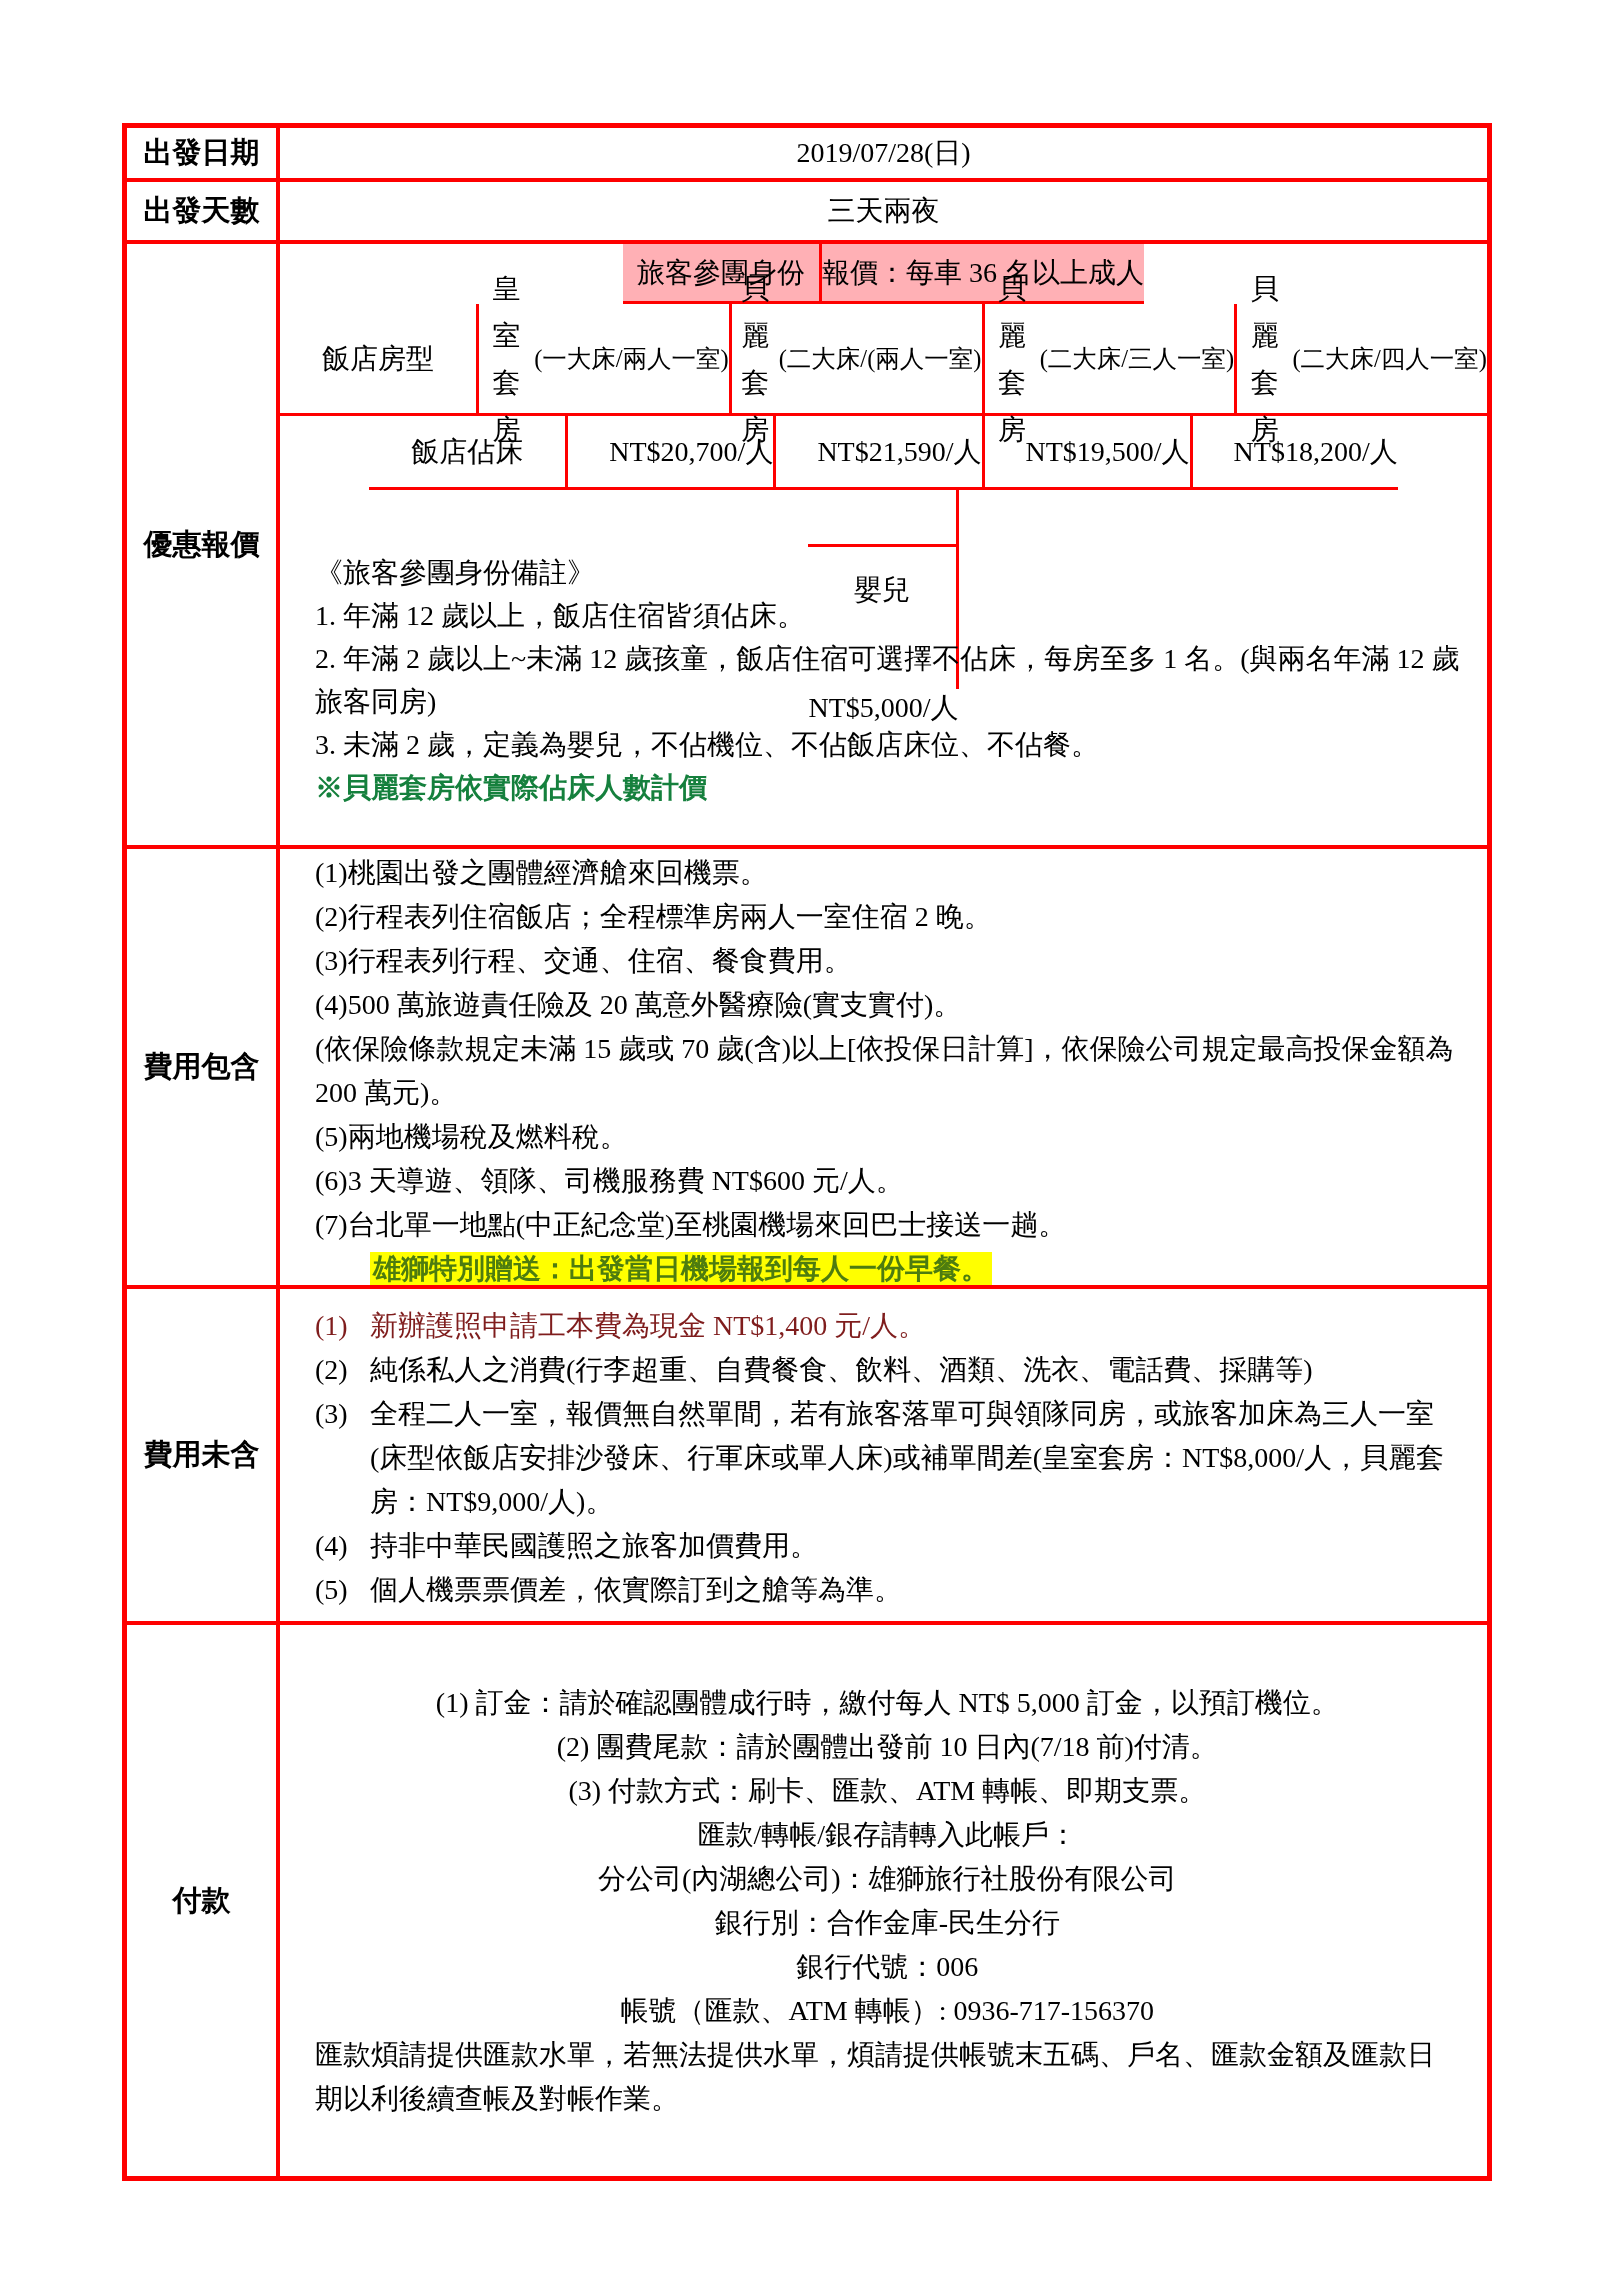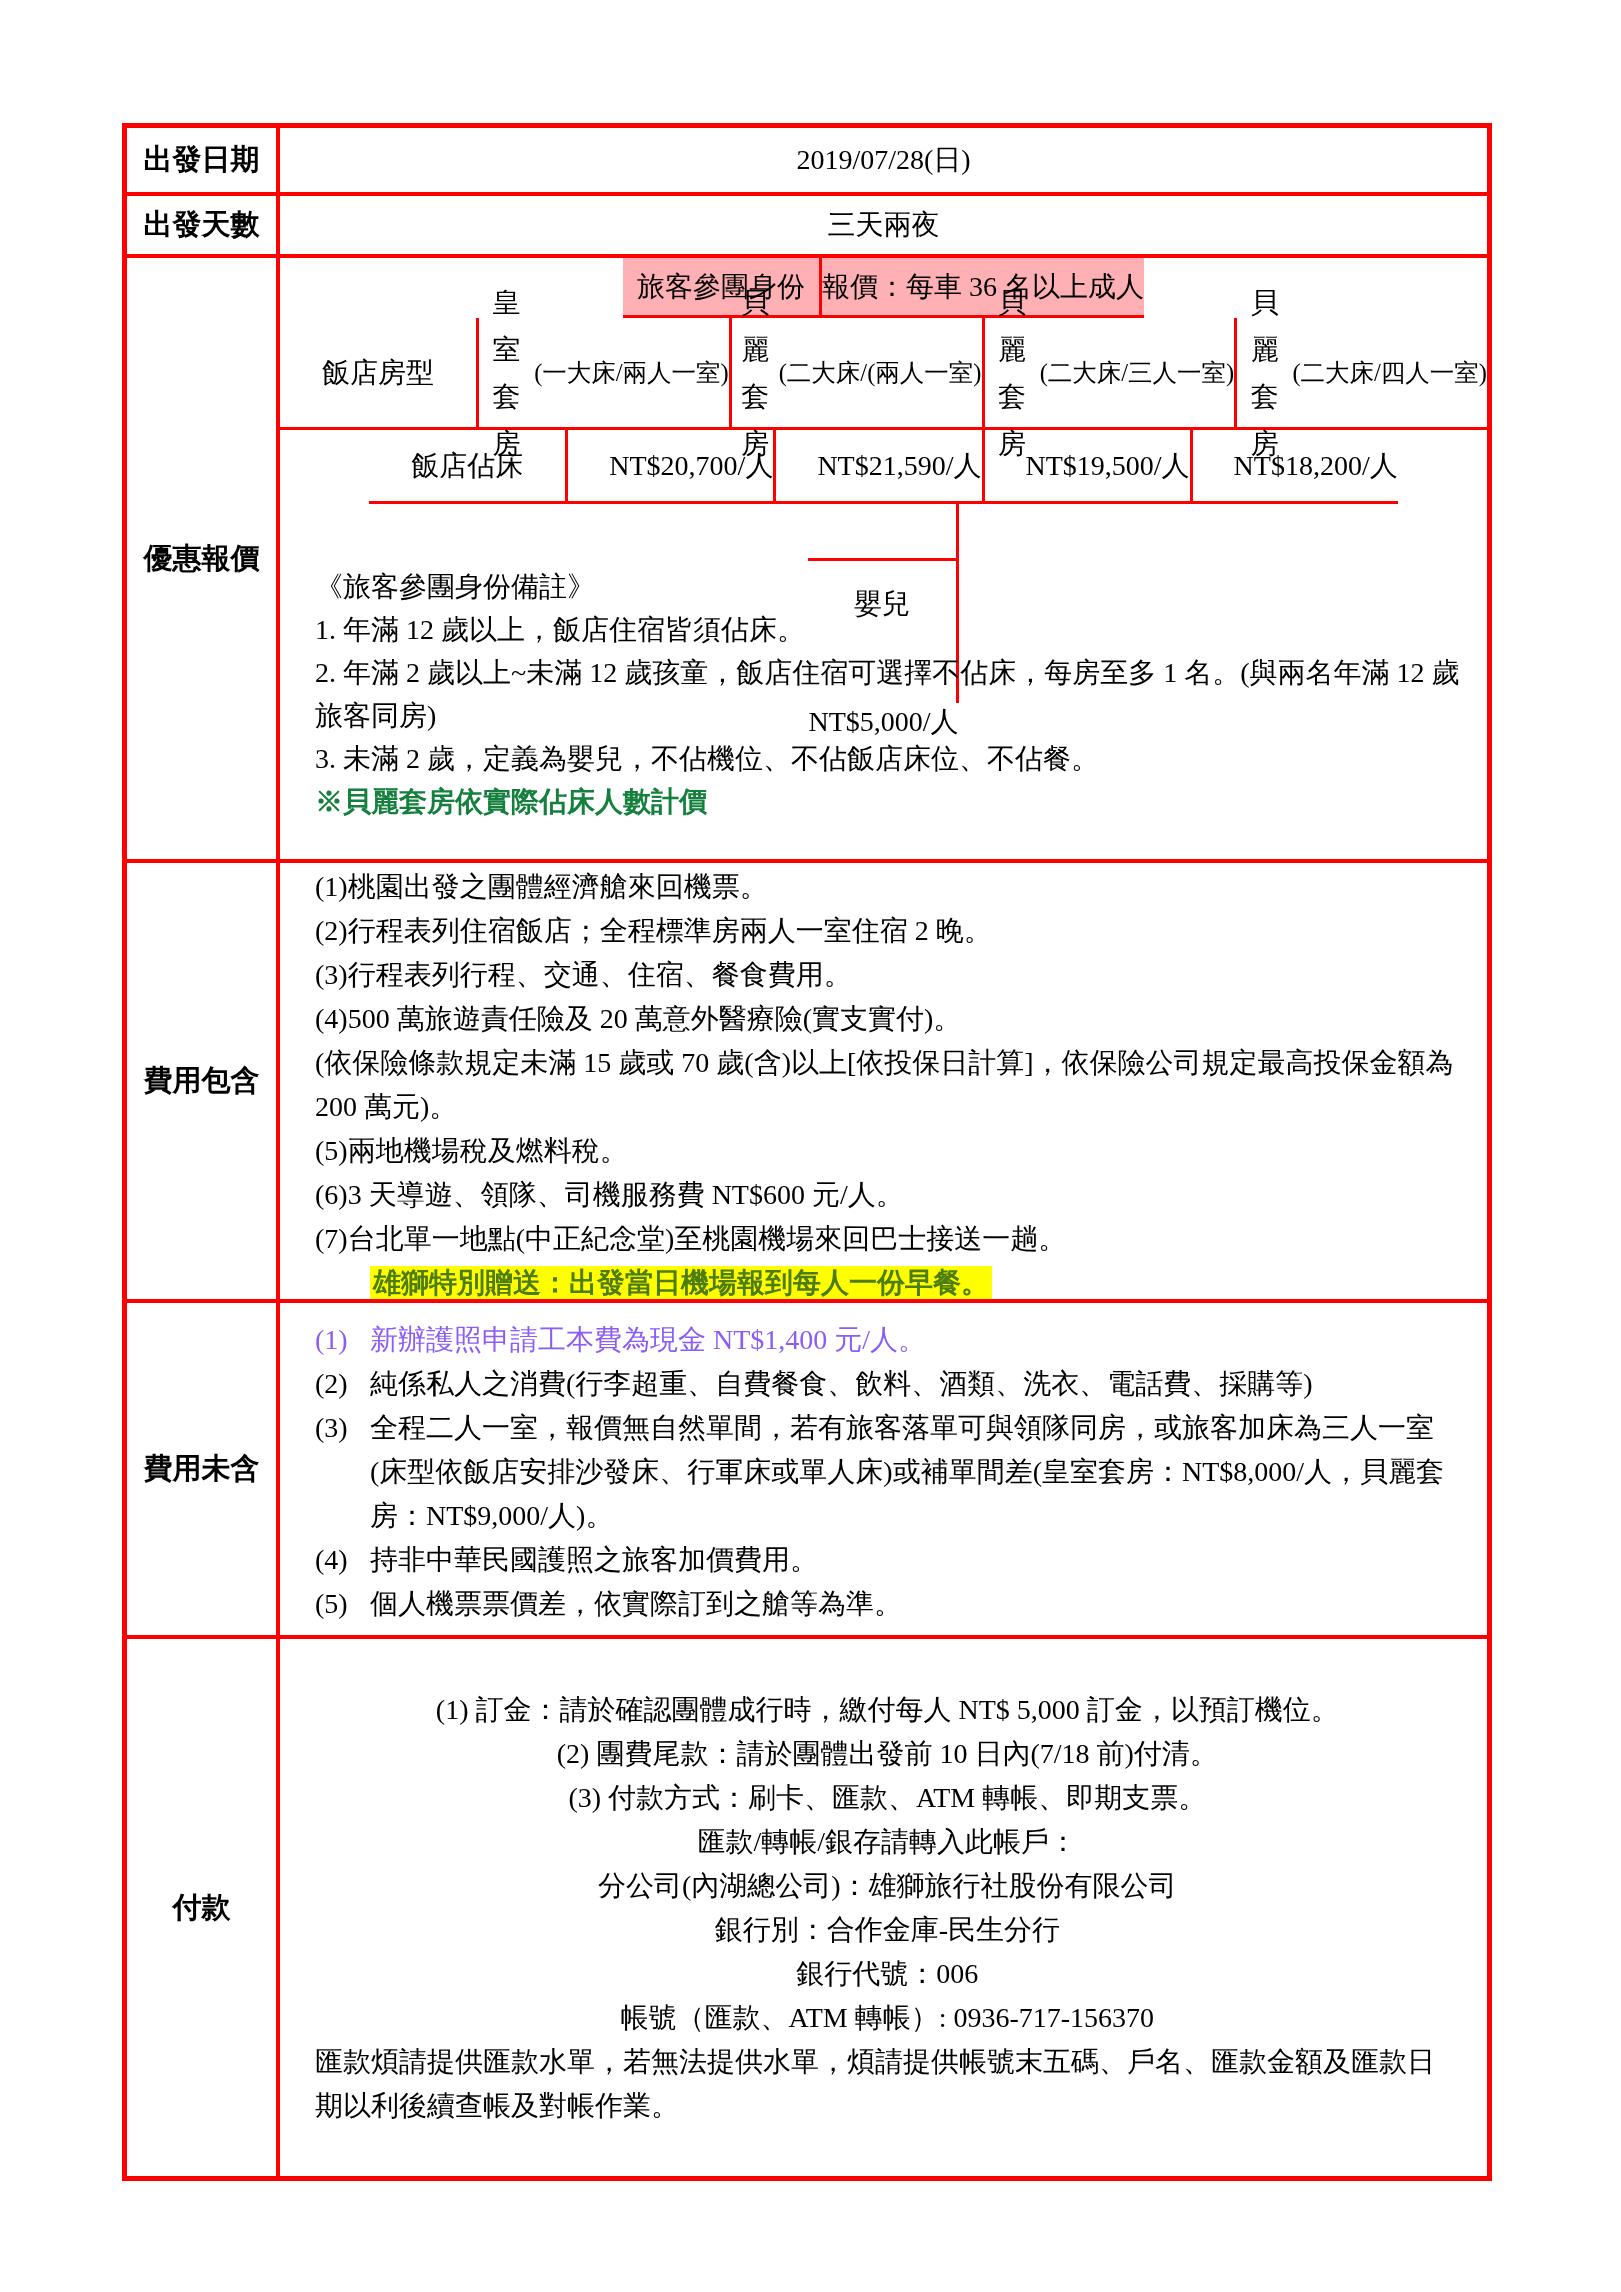--- a/index.html
+++ b/index.html
@@ -8,21 +8,21 @@
     font-family:"Liberation Serif","DejaVu Serif",serif;
     font-size:28px; color:#000000; overflow:hidden;
   }
   .doc {
     position:absolute; left:122px; top:123px; width:1370px; height:2058px;
     border:5.9px solid #fe0000; box-sizing:border-box;
     display:flex; flex-direction:column; background:#ffffff;
   }
   .row { display:flex; box-sizing:border-box; border-top:4.9px solid #fe0000; min-height:0; }
   .row.first { border-top:none; }
-  .r1 { height:64px; }
+  .r1 { height:50px; }
   .r2 { height:62px; }
   .r3 { height:605px; }
   .r4 { height:440px; }
   .r5 { height:336px; }
   .r6 { flex:1 1 auto; }
   .cell-label {
     flex:0 0 153px; box-sizing:border-box; border-right:4.9px solid #fe0000;
     display:flex; align-items:center; justify-content:center;
     font-weight:bold; font-size:29px; text-align:center;
   }
@@ -51,21 +51,21 @@
   .included-body { padding:2px 27.4px 0 35px; line-height:44px; }
   .included-body p { margin:0; }
   .gift-line { margin-left:55px !important; }
   .gift {
     background:#ffff00; color:#4d7c0f; font-weight:bold; padding:1px 2.9px;
   }
 
   .excluded-body { padding:14.7px 27.4px 0 35px; line-height:44px; }
   .excluded-body p { margin:0; padding-left:55px; text-indent:-55px; }
   .excluded-body .marker { display:inline-block; width:55px; text-indent:0; }
-  .red-item { color:#8b5cf6; }
+  .red-item { color:#7f1d1d; }
 
   .payment-body {
     padding:0 27.4px 0 35px; line-height:44px;
     display:flex; flex-direction:column; justify-content:center;
   }
   .payment-body p { margin:0; }
 </style>
 </head>
 <body>
 

